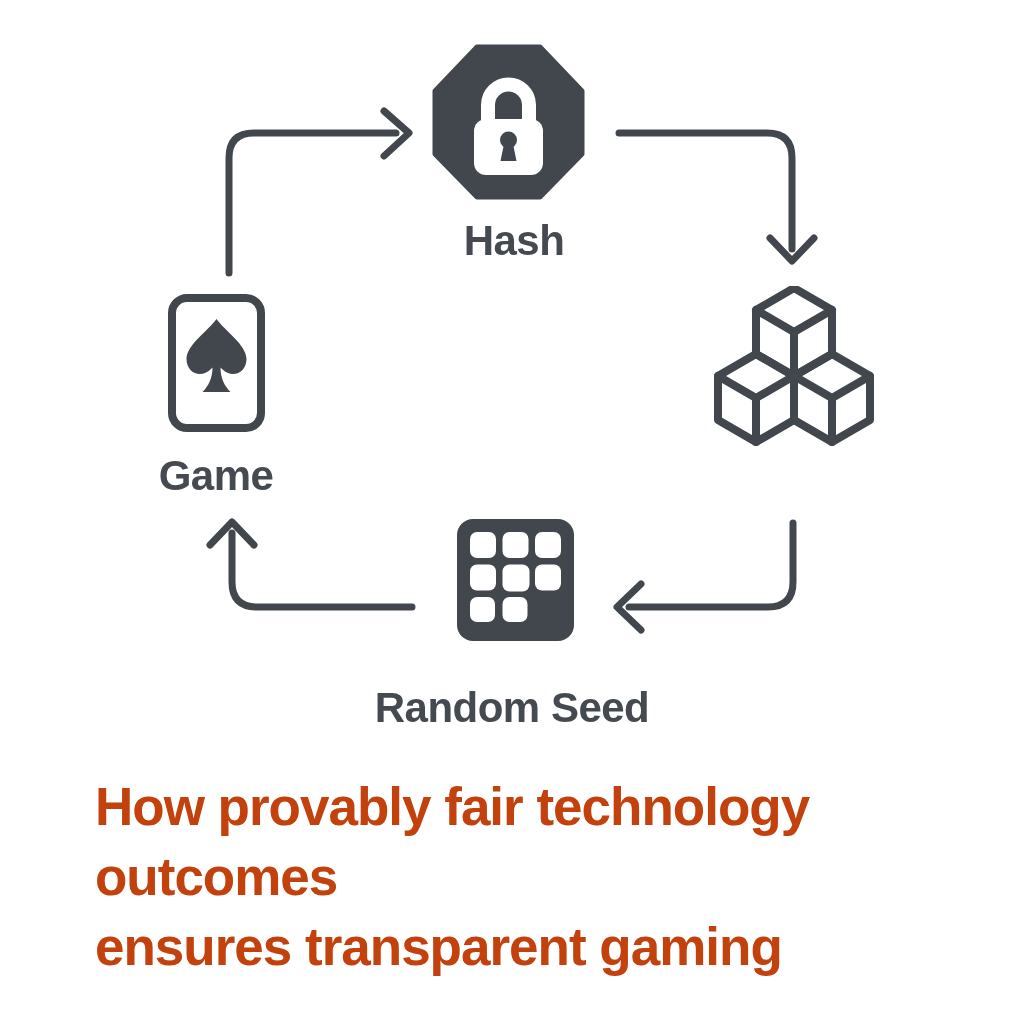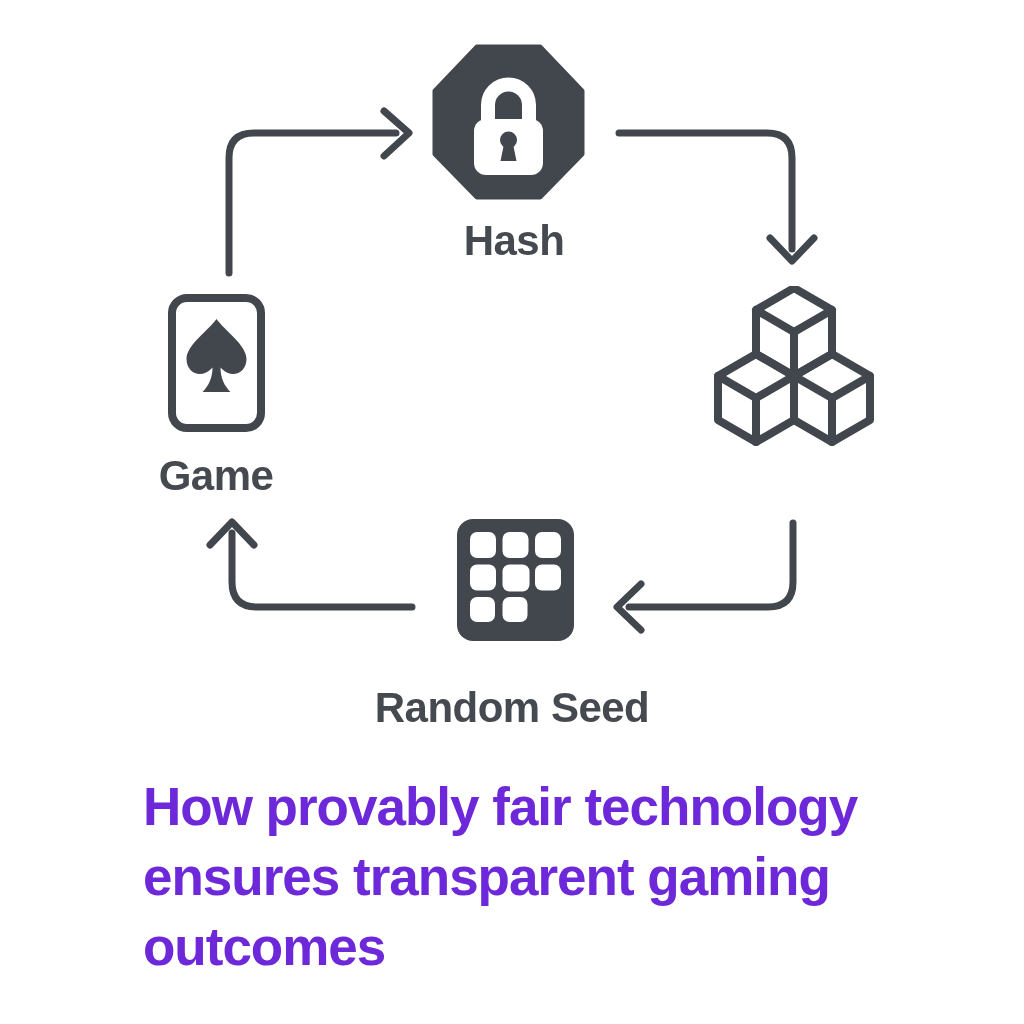--- a/index.html
+++ b/index.html
@@ -38,23 +38,22 @@
     stroke-linejoin: round;
   }
   #caption {
     position: absolute;
     left: 95px;
     top: 772px;
     width: 870px;
     font-size: 53px;
     line-height: 70px;
     font-weight: 700;
-    color: #6d28d9;
+    color: #c2410c;
     letter-spacing: -1px;
-    margin-left: 48px;
   }
 </style>
 </head>
 <body>
 
 <div id="canvas">
 
   <svg id="arrow-layer" viewBox="0 0 1024 760">
 
     <g>
@@ -126,17 +125,17 @@
       <rect x="45.5" y="45.5" width="27" height="27" rx="7"></rect>
       <rect x="78" y="45.5" width="26" height="26" rx="7"></rect>
       <rect x="13" y="78" width="25" height="25" rx="7"></rect>
       <rect x="45.5" y="78" width="25" height="25" rx="7"></rect>
     </g>
   </svg>
   <div class="node-label" style="left:512px; top:650px;margin-top:34px;">Random Seed</div>
 
   <div id="caption">
     <div>How provably fair technology</div>
+    <div>outcomes</div>
     <div>ensures transparent gaming</div>
-    <div>outcomes</div>
   </div>
 
 </div>
 
 </body></html>

